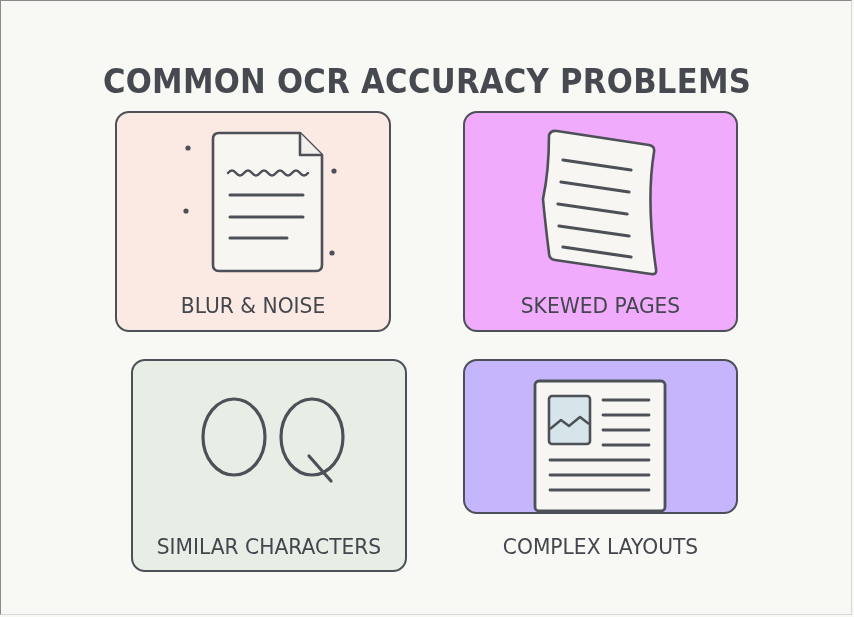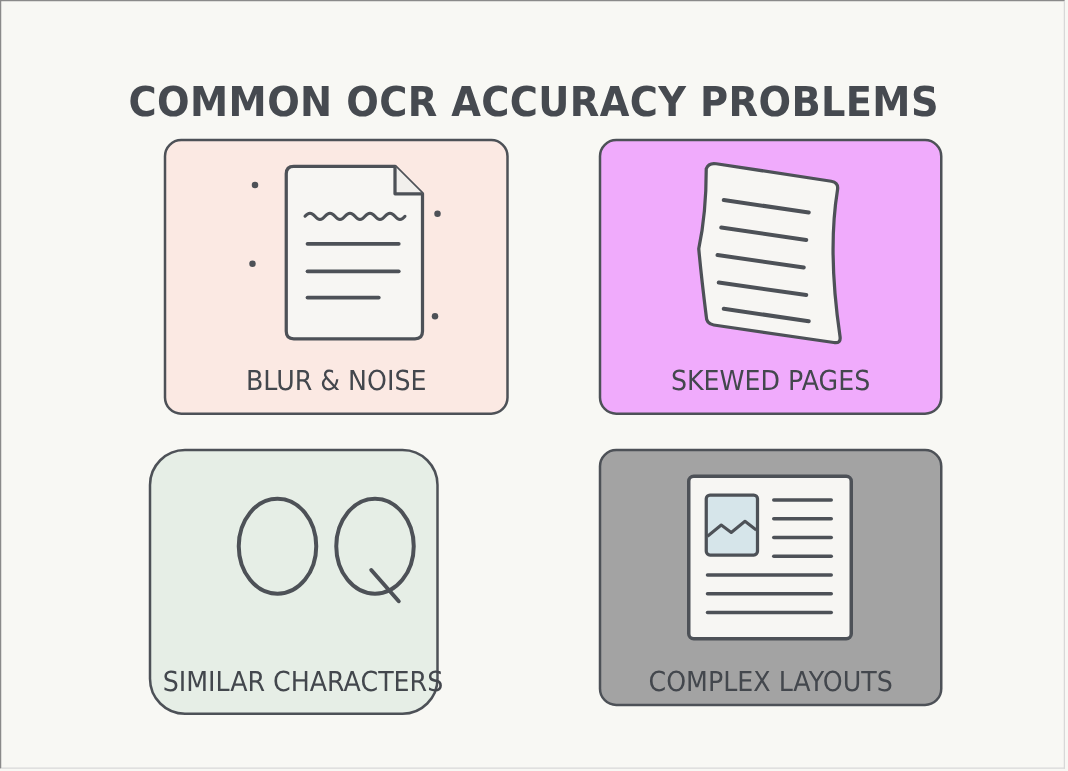--- a/index.html
+++ b/index.html
@@ -21,35 +21,34 @@
     font-size: 33px; font-weight: bold; color: #464a50;
     letter-spacing: 0.3px;
     font-family: "DejaVu Sans", sans-serif;
     transform: scaleX(0.93);
   }
   .card {
     position: absolute;
     border: 2.5px solid #4d5157;
     border-radius: 14px;
     box-sizing: border-box;
-    margin-left: 16px;
   }
   .card .label {
     position: absolute; left: 0; right: 0;
     text-align: center;
     font-size: 22px; color: #43474d;
     font-family: "DejaVu Sans", sans-serif;
     transform: scaleX(0.92);
     white-space: nowrap;
   }
   .card svg { position: absolute; }
   #c1 { left: 115px; top: 111px; width: 276px; height: 221px; background: #fbe9e3; }
   #c2 { left: 463px; top: 111px; width: 275px; height: 221px; background: #f0abfc; }
-  #c3 { left: 103px; top: 359px; width: 232px; height: 213px; background: #e6eee6; border-radius: 29px; }
-  #c4 { left: 463px; top: 359px; width: 275px; height: 206px; background: #a3a3a3; }
+  #c3 { left: 131px; top: 359px; width: 276px; height: 213px; background: #e6eee6; }
+  #c4 { left: 463px; top: 359px; width: 275px; height: 155px; background: #c4b5fd; }
   #c1 .label, #c2 .label { top: 180px; }
   #c3 .label, #c4 .label { top: 173px; }
 </style>
 </head>
 <body>
 
 <div class="frame"></div>
 
 <div class="title">COMMON OCR ACCURACY PROBLEMS</div>
 

